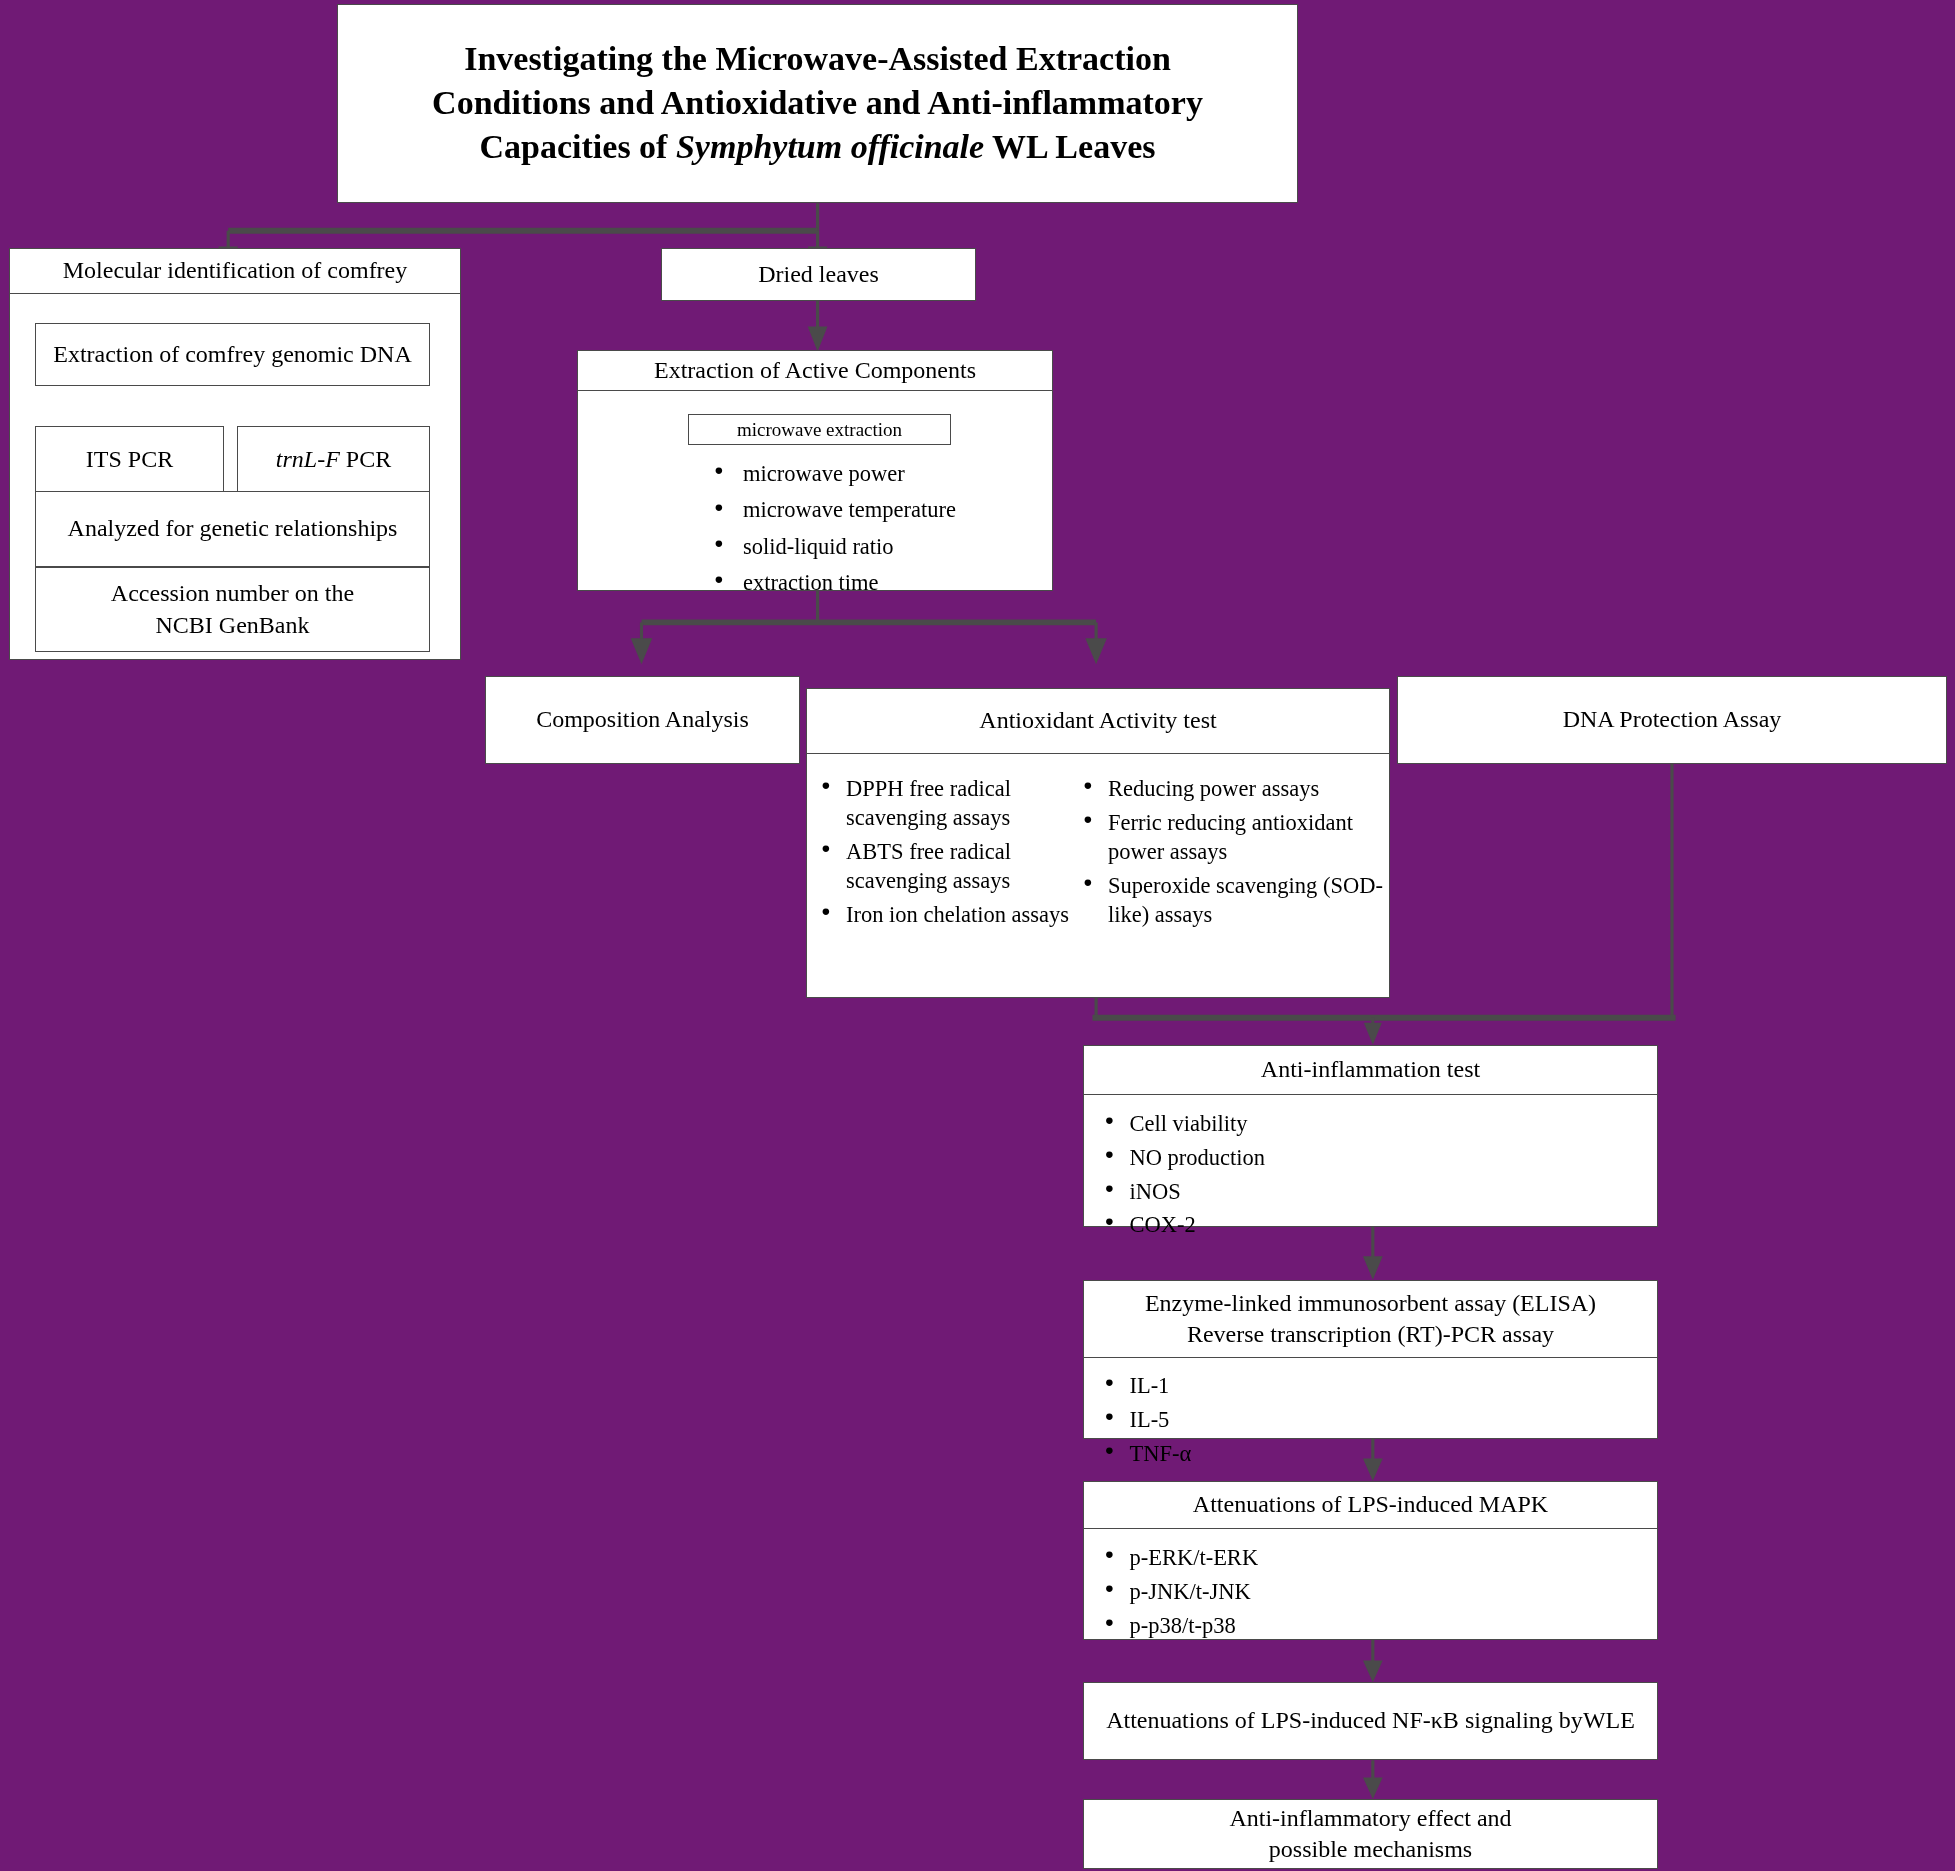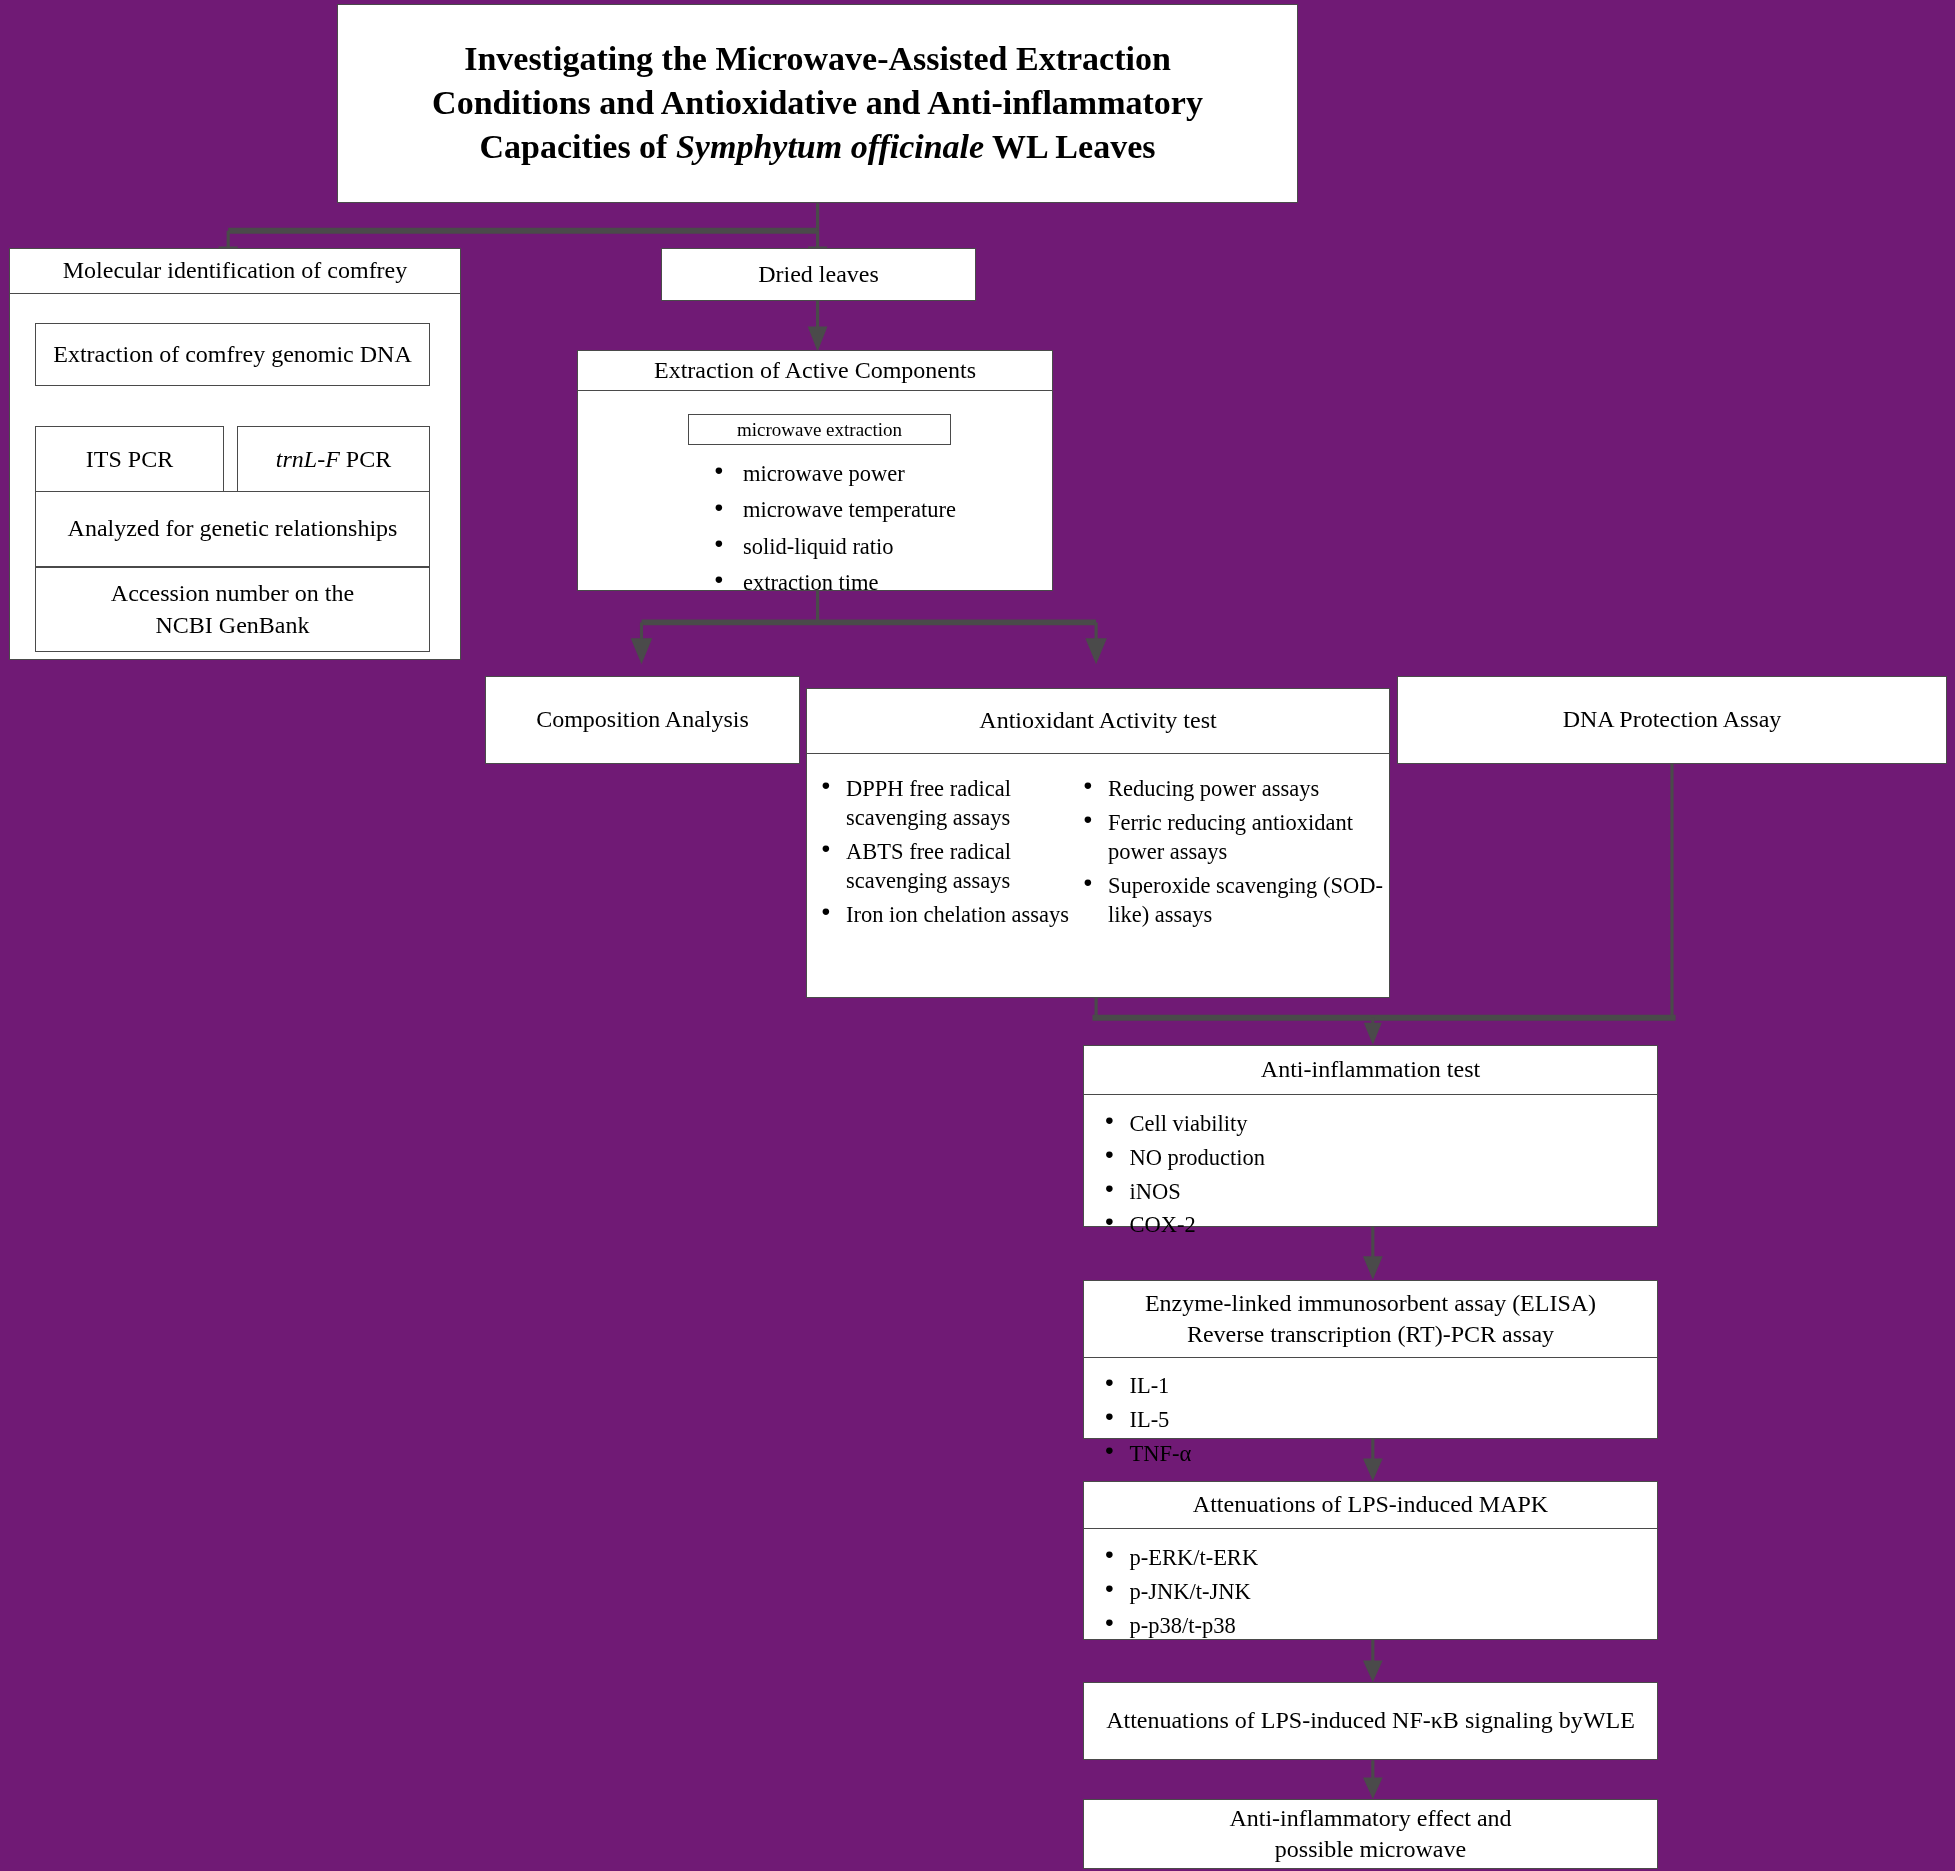--- a/index.html
+++ b/index.html
@@ -178,17 +178,17 @@
     </ul>
   </div>
 
   <div class="box ctr t-lg" style="left:1083px;top:1682px;width:575px;height:78px;flex-direction:row;">
     <div>Attenuations of LPS-induced NF-κB signaling by</div>
     <div>WLE</div>
   </div>
 
   <div class="box ctr t-lg" style="left:1083px;top:1799px;width:575px;height:70px;flex-direction:column;">
     <div>Anti-inflammatory effect and</div>
-    <div>possible microwave</div>
+    <div>possible mechanisms</div>
   </div>
 
 </div>
 
 
 </body></html>

